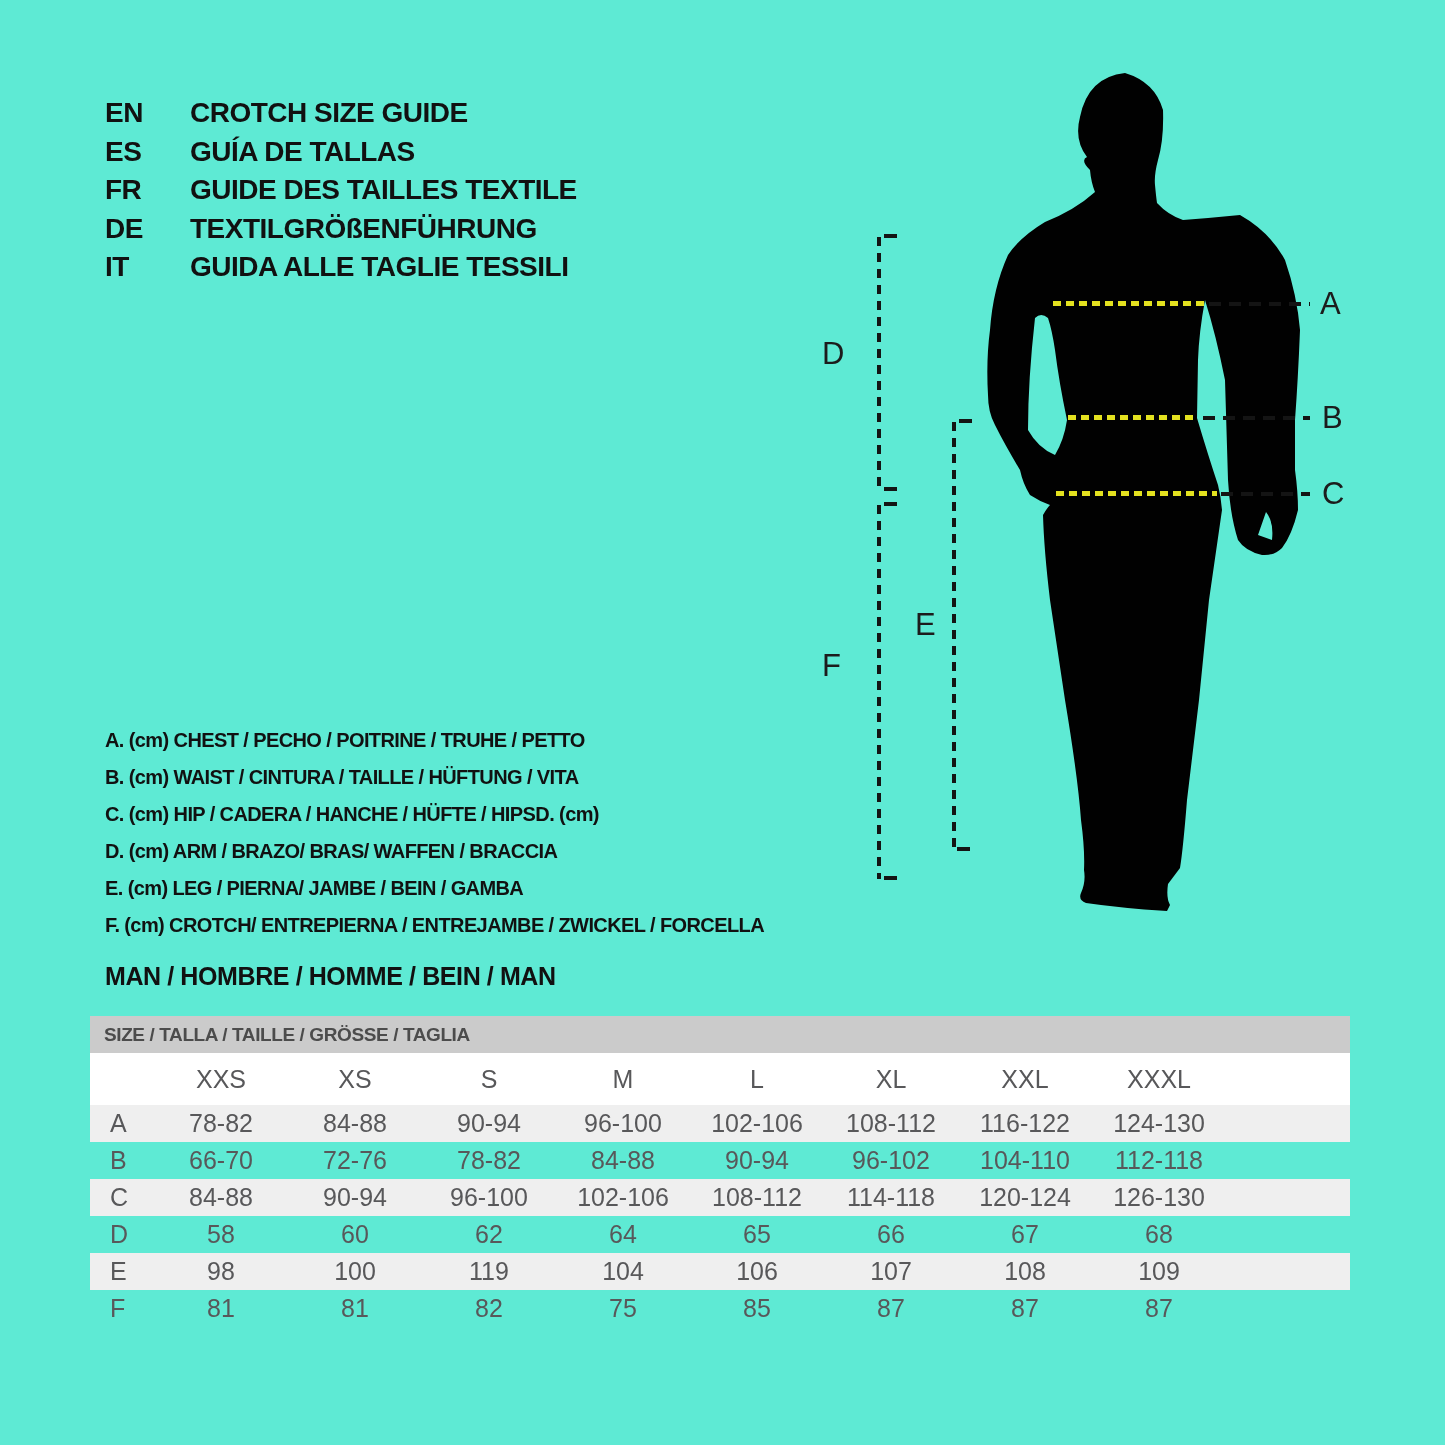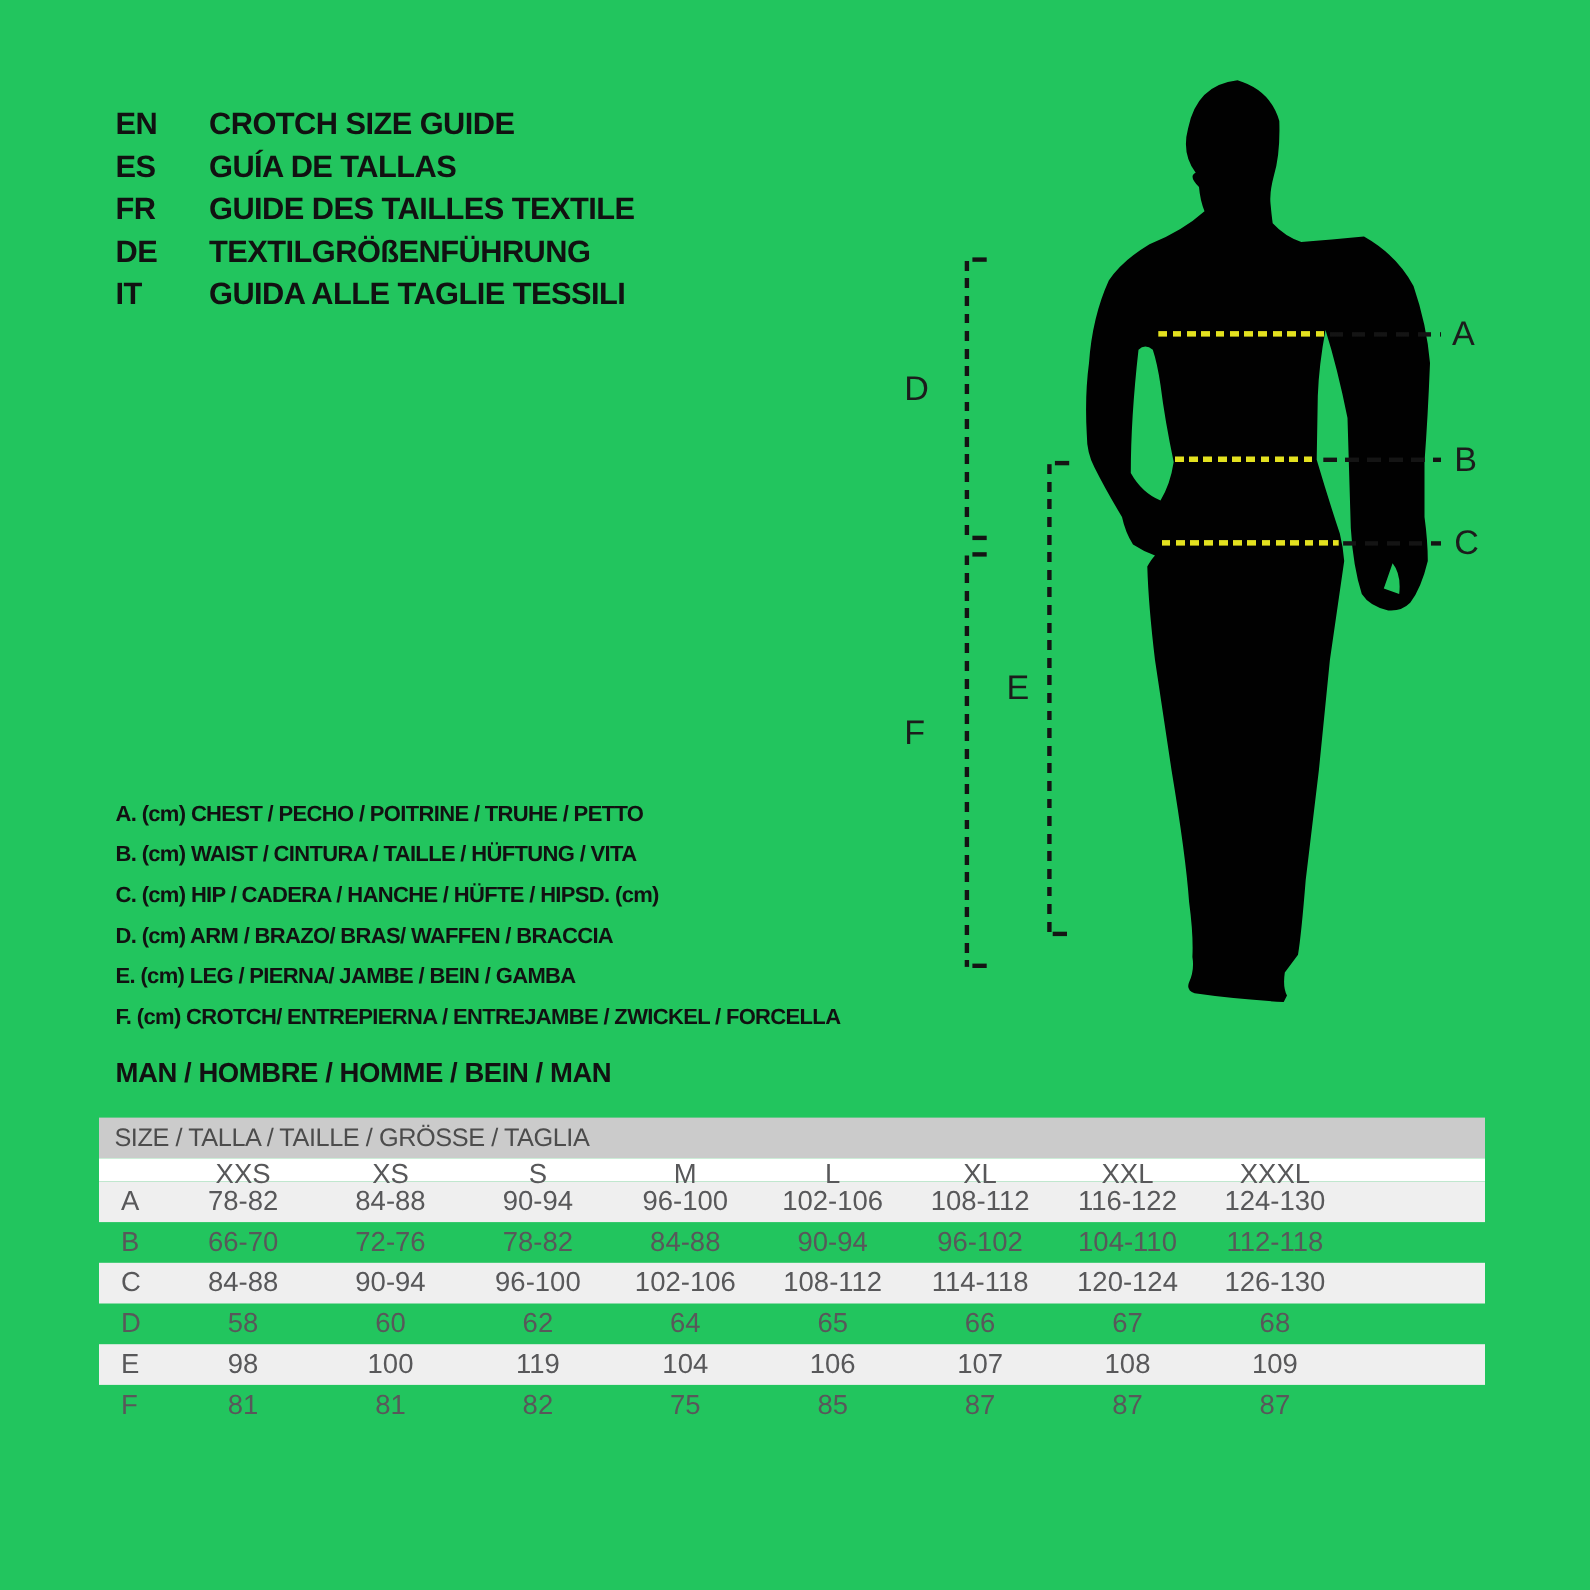--- a/index.html
+++ b/index.html
@@ -1,17 +1,17 @@
 <!DOCTYPE html>
 <html><head>
 <meta charset="utf-8">
 <style>
   html,body{margin:0;padding:0;background:#ffffff;}
   .canvas{
-    position:relative;width:1445px;height:1445px;background:#22c55e;overflow:hidden;
+    position:relative;width:1445px;height:1445px;background:#5eead4;overflow:hidden;
     font-family:"Liberation Sans",sans-serif;color:#111;
   }
   
   .lang-block{position:absolute;left:105px;top:94px;}
   .lang-row{display:flex;height:38.5px;align-items:center;}
   .lang-code{width:85px;font-size:28px;font-weight:700;letter-spacing:-0.5px;}
   .lang-title{font-size:28px;font-weight:700;letter-spacing:-0.5px;white-space:pre;}
   
   .legend{position:absolute;left:105px;top:722px;}
   .legend-row{height:37px;display:flex;align-items:center;font-size:20px;font-weight:700;letter-spacing:-0.6px;white-space:pre;}
@@ -19,23 +19,23 @@
   
   .figure{position:absolute;left:940px;top:60px;width:370px;height:890px;}
   .hline{position:absolute;height:5px;}
   .hdash-yellow{background:repeating-linear-gradient(90deg,var(--yellow) 0 8px,transparent 8px 13px);}
   .hdash-black{background:repeating-linear-gradient(90deg,#141414 0 12px,transparent 12px 20px);height:4px;}
   .vline{position:absolute;width:4px;background:repeating-linear-gradient(180deg,#141414 0 9px,transparent 9px 16px);}
   .tick{position:absolute;width:13px;height:4px;background:#141414;}
   .measure-label{position:absolute;font-size:31px;font-weight:400;color:#1c1c1c;letter-spacing:0;}
   
   .size-table{position:absolute;left:90px;top:1016px;width:1260px;color:#58585a;}
-  .st-bar{height:37px;background:#cbcbcb;color:#4c4c4c;font-size:23px;font-weight:400;letter-spacing:-0.4px;display:flex;align-items:center;padding-left:14px;box-sizing:border-box;}
+  .st-bar{height:37px;background:#cbcbcb;color:#4c4c4c;font-size:19px;font-weight:700;letter-spacing:-0.4px;display:flex;align-items:center;padding-left:14px;box-sizing:border-box;}
   .st-row{display:grid;grid-template-columns:64px repeat(8,134px) 1fr;align-items:center;height:37px;font-size:25px;}
-  .st-row.head{height:21px;background:#ffffff;}
+  .st-row.head{height:52px;background:#ffffff;}
   .st-row .cell{text-align:center;}
   .st-row .rowlabel{text-align:left;padding-left:20px;}
   .stripe{background:#efefef;}
 </style>
 </head>
 <body>
 
 <div class="canvas" style="--yellow:#e3e11f">
 
   <section class="lang-block">

